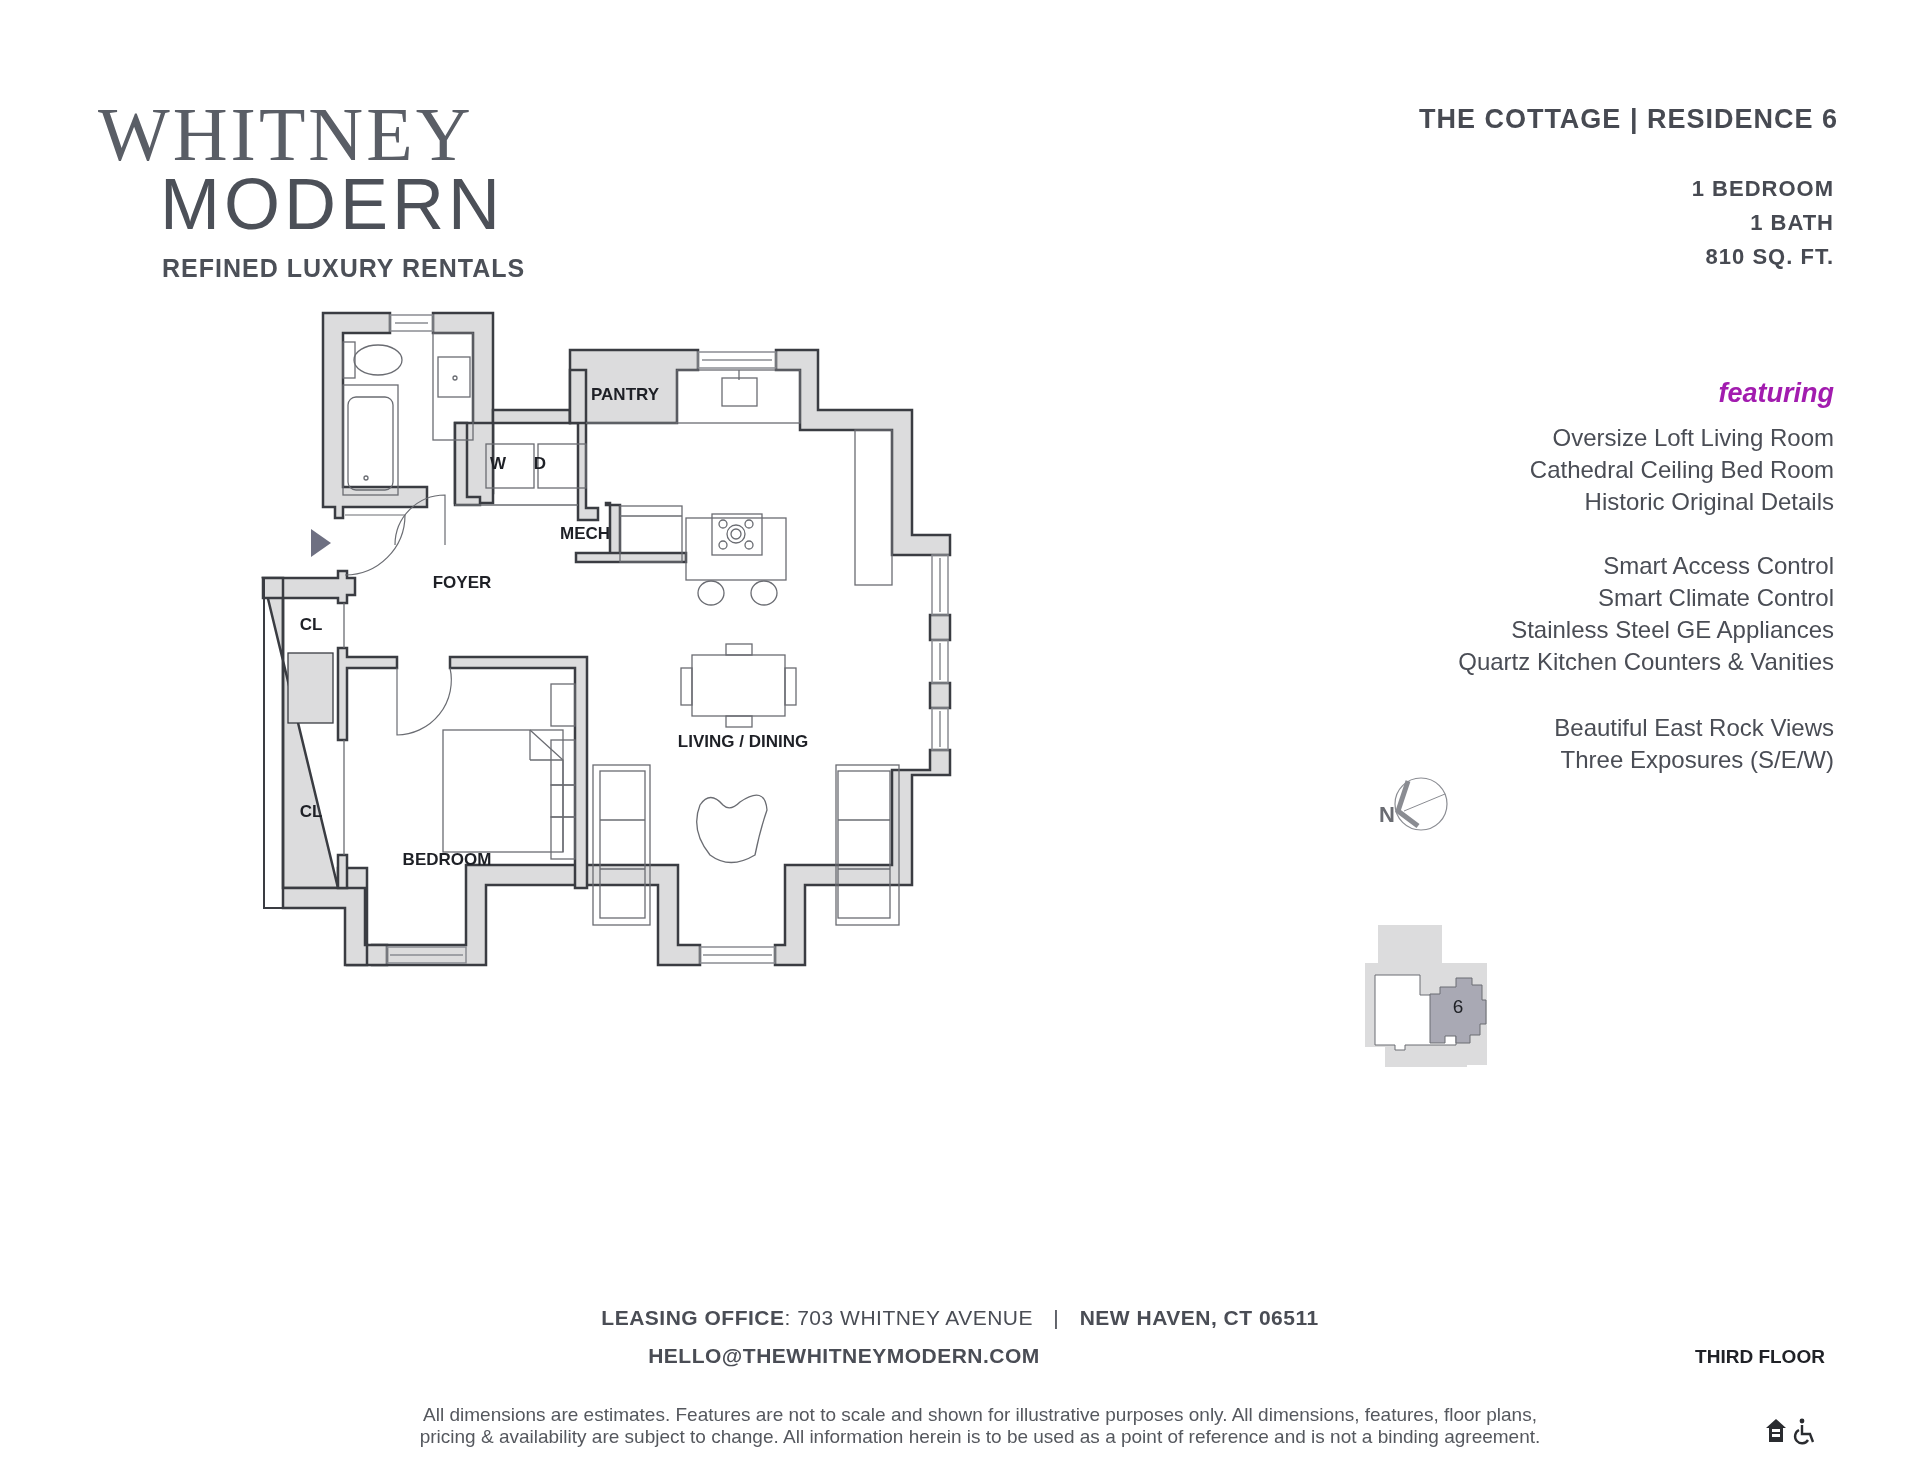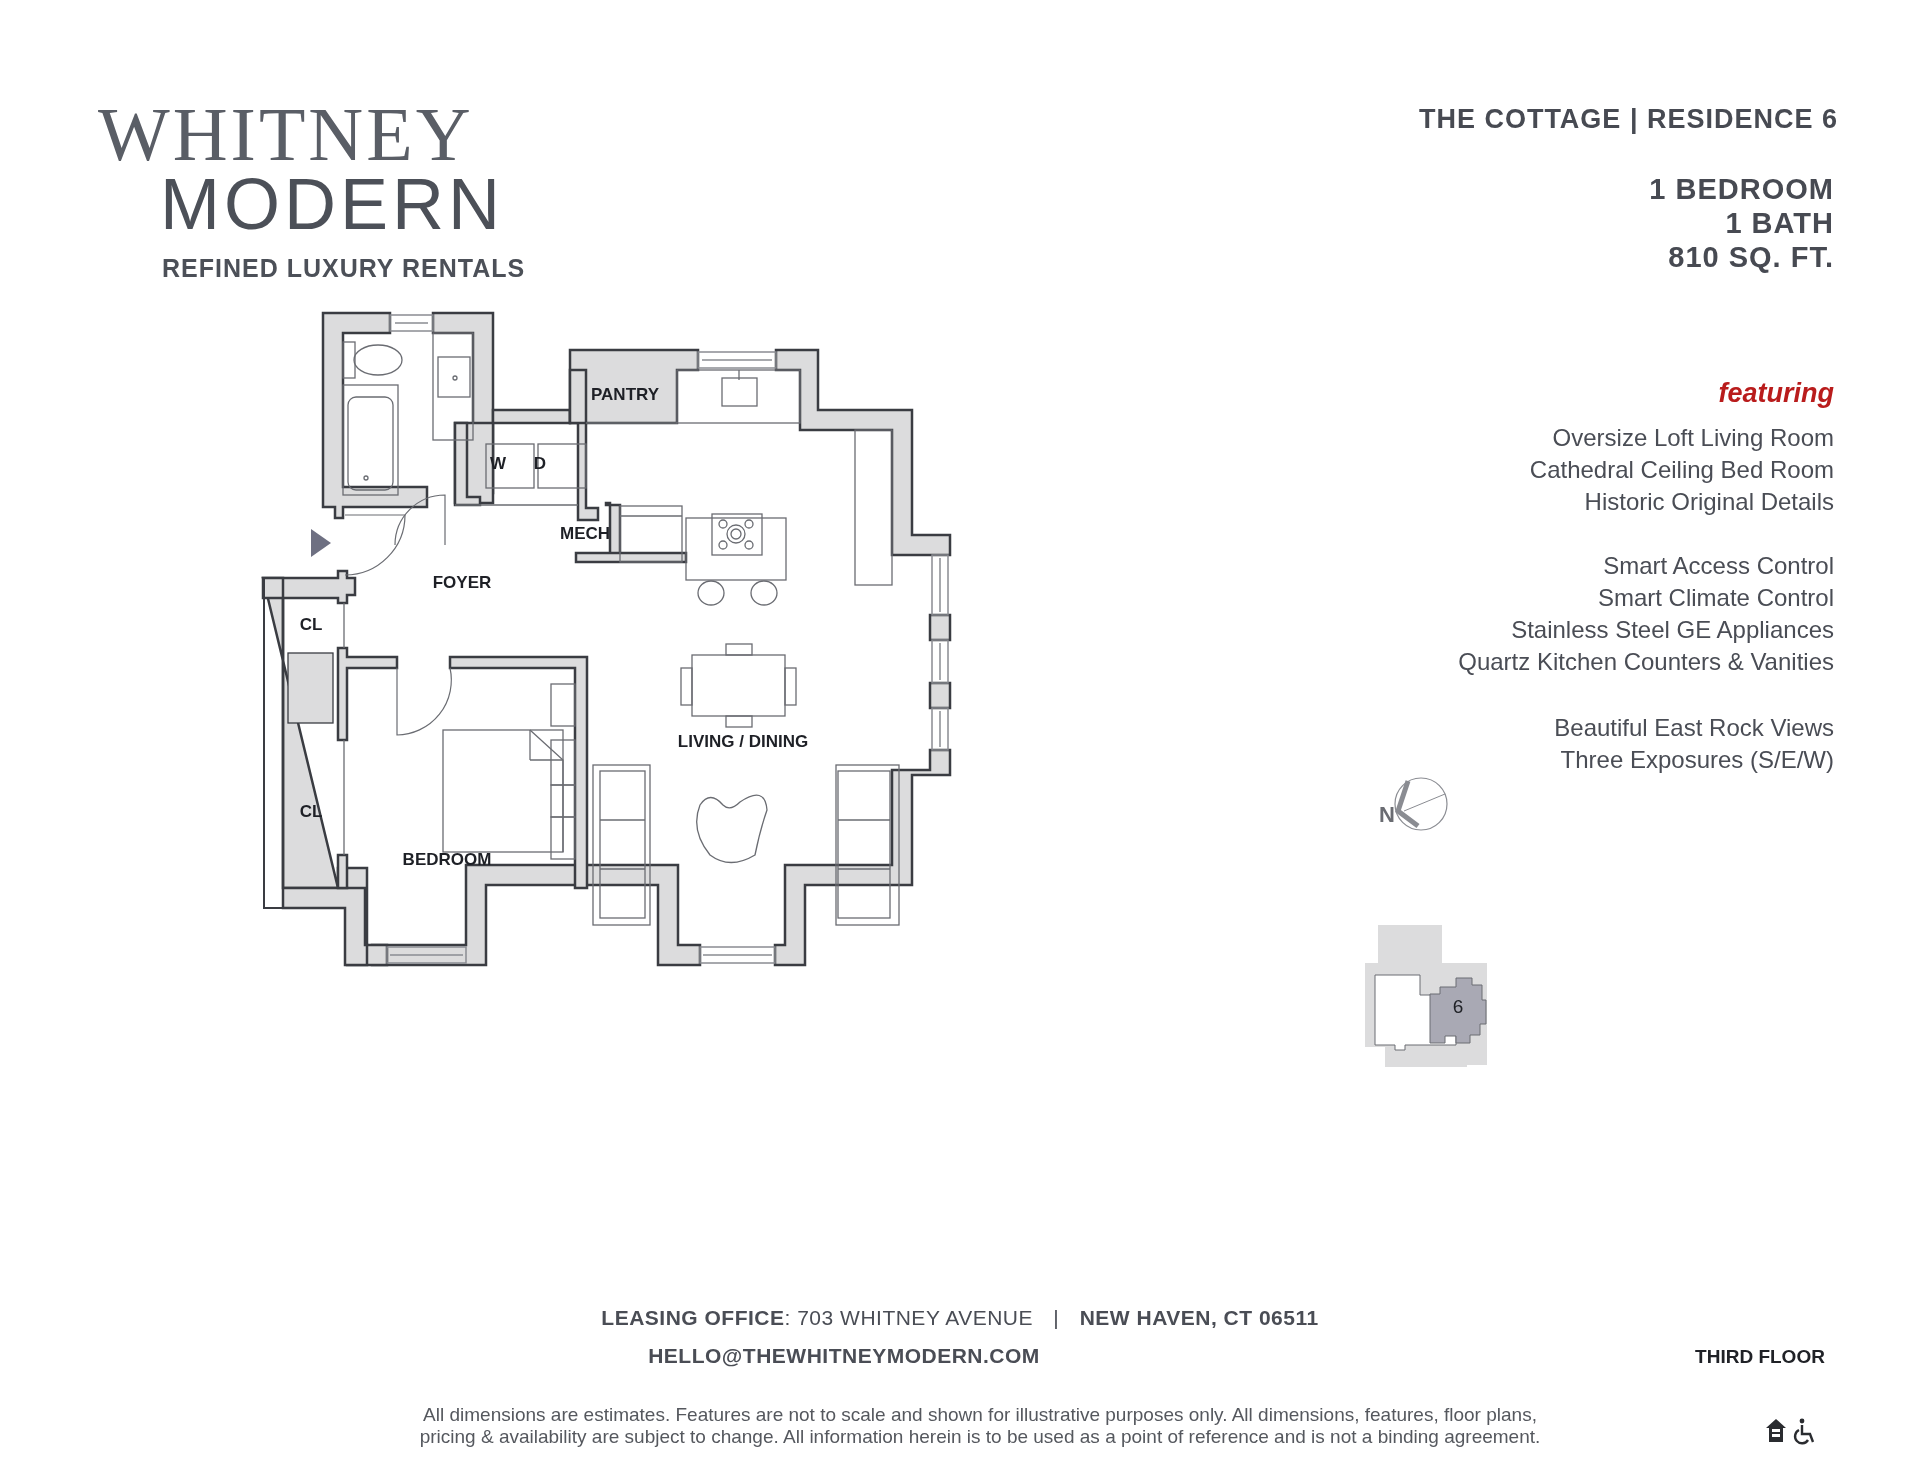--- a/index.html
+++ b/index.html
@@ -2,22 +2,22 @@
 <html><head>
 <meta charset="utf-8">
 <style>
   html, body { margin:0; padding:0; background:#ffffff; }
   body { width:1920px; height:1484px; position:relative; overflow:hidden; font-family:"Liberation Sans","DejaVu Sans",sans-serif; color:#4a4d55; }
   .abs { position:absolute; }
   .logo-line1 { left:98px; top:96px; font-family:"Liberation Serif","DejaVu Serif",serif; font-size:76px; letter-spacing:3px; color:#5a5e66; line-height:1; font-weight:normal; }
   .logo-line2 { left:160px; top:168px; font-family:"Liberation Sans","DejaVu Sans",sans-serif; font-size:72px; letter-spacing:4px; color:#4c5058; line-height:1; font-weight:normal; }
   .logo-tag { left:162px; top:254px; font-size:25px; letter-spacing:1px; color:#4c5058; font-weight:bold; }
   .res-title { right:82px; top:104px; font-size:27px; font-weight:bold; letter-spacing:1px; color:#474a52; text-align:right; }
-  .res-specs { right:86px; top:172px; font-size:29px; font-weight:bold; letter-spacing:1px; color:#474a52; text-align:right; line-height:34px; }
-  .feat-head { right:86px; top:378px; font-size:27px; font-weight:bold; font-style:italic; color:#b91c1c; }
+  .res-specs { right:86px; top:172px; font-size:22px; font-weight:bold; letter-spacing:1px; color:#474a52; text-align:right; line-height:34px; }
+  .feat-head { right:86px; top:378px; font-size:27px; font-weight:bold; font-style:italic; color:#a21caf; }
   .feat-group { right:86px; text-align:right; font-size:24px; color:#4a4d55; line-height:32px; }
   .footer-address { left:0; width:1920px; top:1306px; text-align:center; font-size:21px; font-weight:bold; letter-spacing:0.5px; color:#4a4d55; }
   .footer-address .sep { margin:0 14px; font-weight:normal; }
   .footer-email { left:0; width:1688px; top:1344px; text-align:center; font-size:21px; font-weight:bold; letter-spacing:0.5px; color:#4a4d55; }
   .disclaimer { left:280px; width:1400px; top:1404px; text-align:center; font-size:19px; color:#55585e; line-height:22px; }
   .floor-label { left:1660px; width:200px; top:1346px; text-align:center; font-size:19px; font-weight:bold; color:#202227; }
   .unit-num { font-size:19px; }
   .room-label { font-family:"Liberation Sans","DejaVu Sans",sans-serif; font-size:17px; font-weight:bold; fill:#1e2026; }
   .icons { left:1764px; top:1416px; }
   svg text { font-family:"Liberation Sans","DejaVu Sans",sans-serif; }

